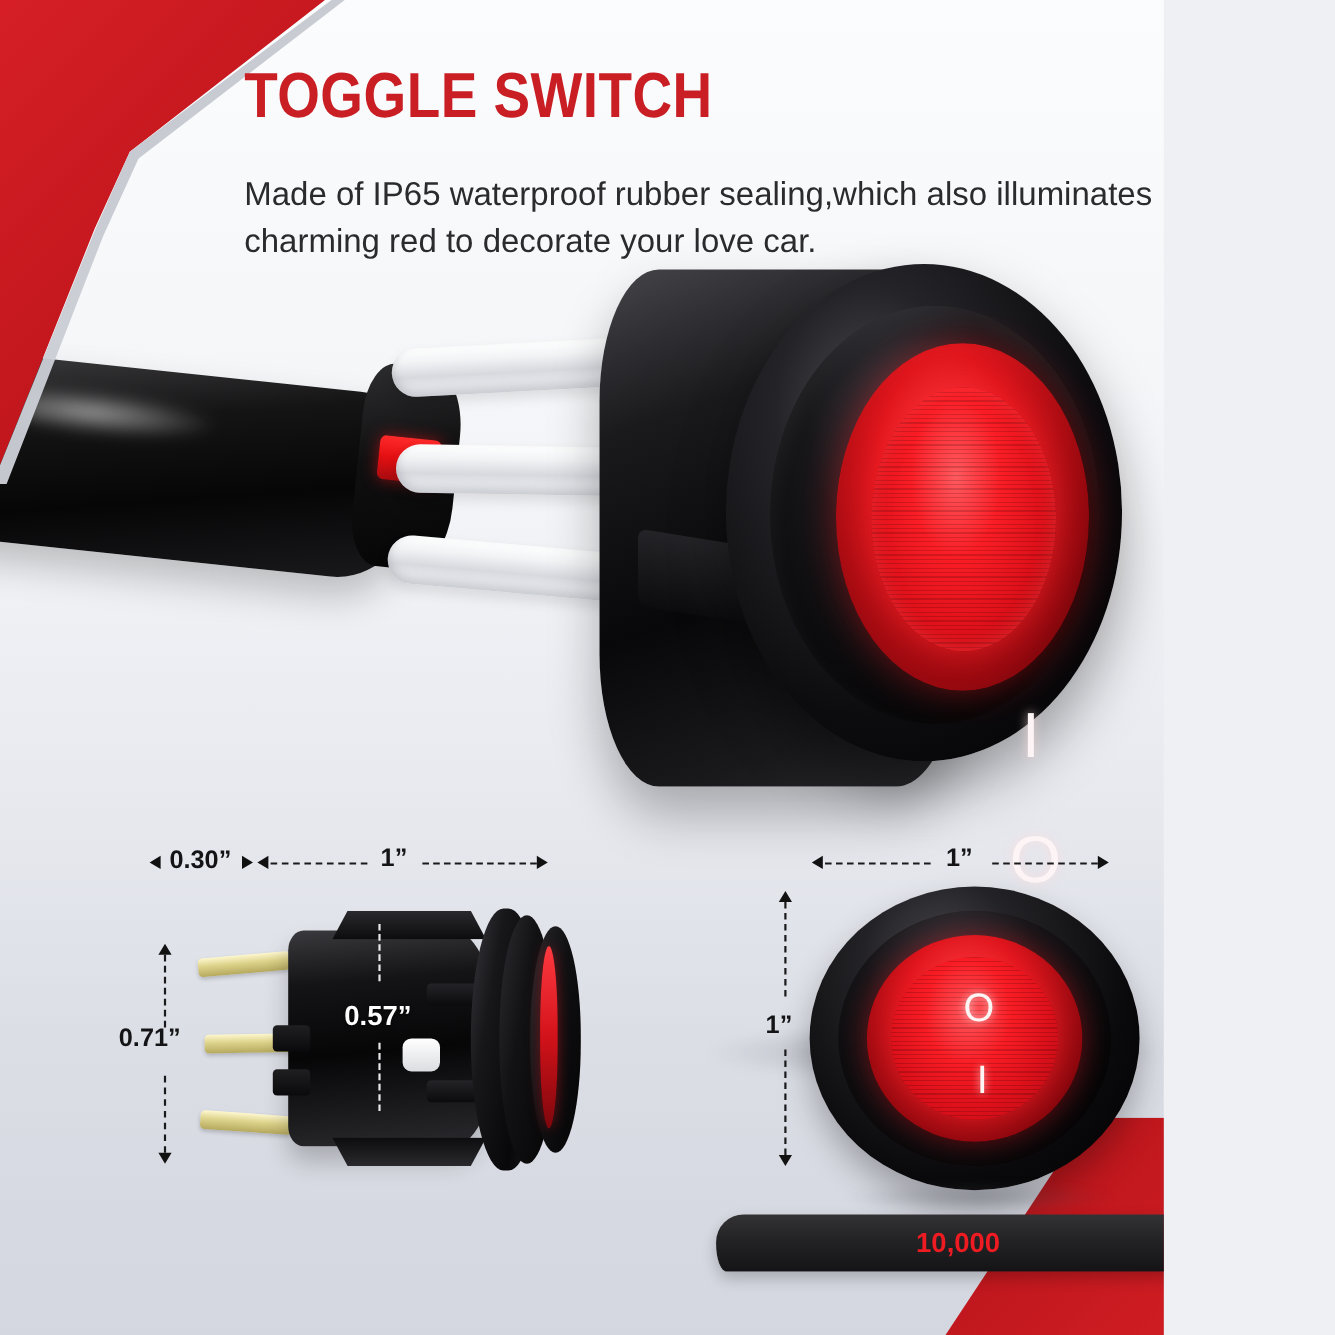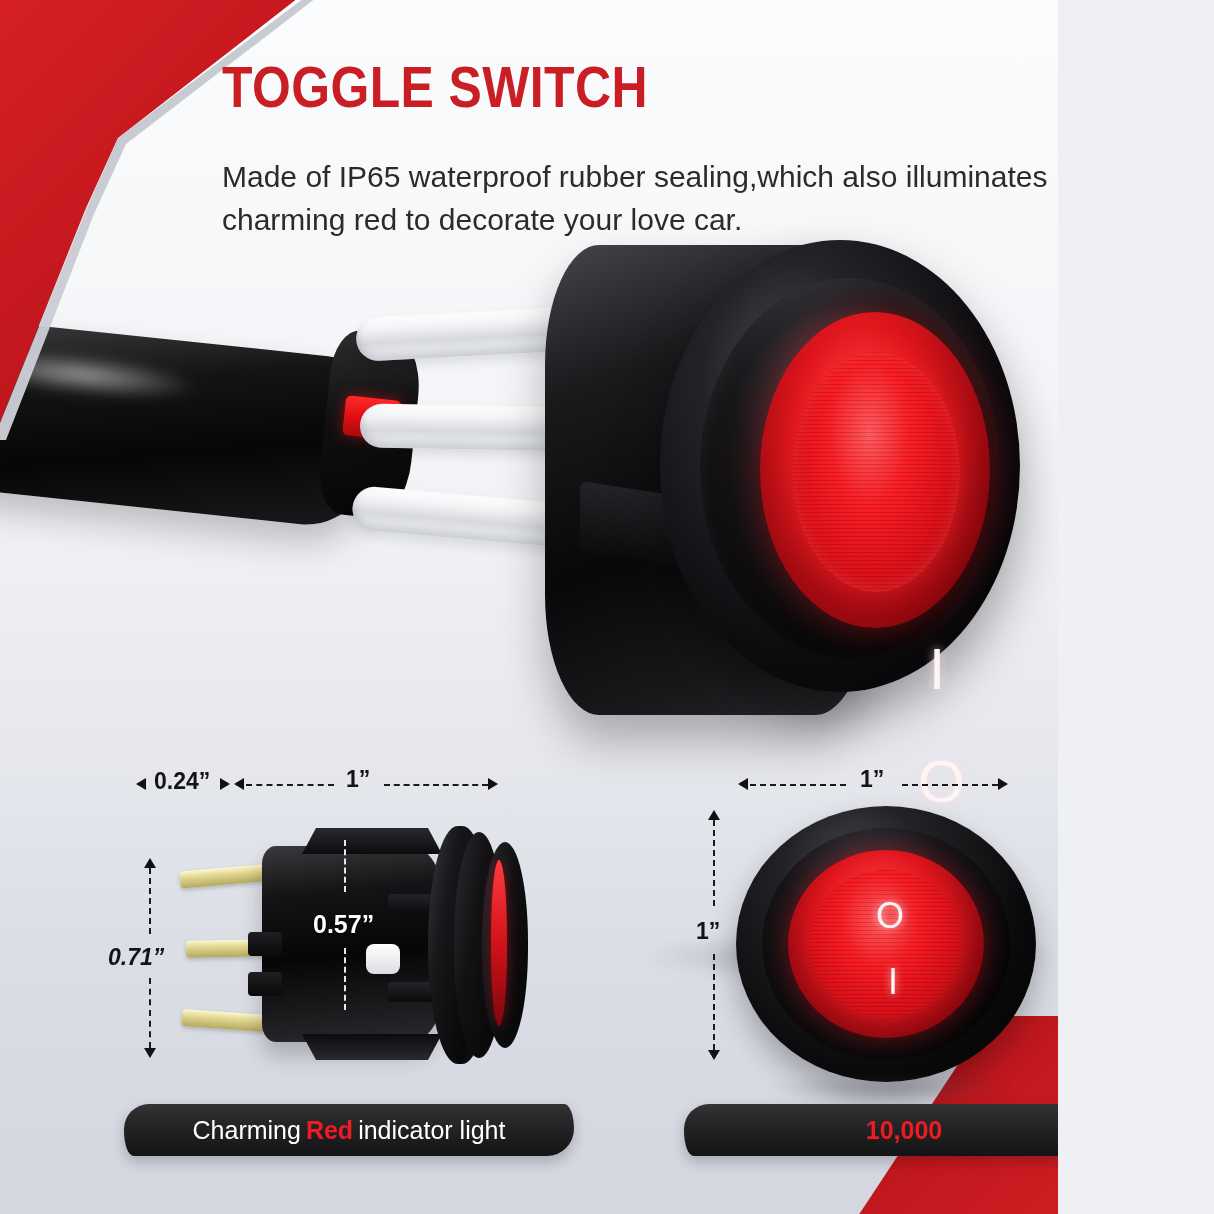--- a/index.html
+++ b/index.html
@@ -252,21 +252,21 @@
     background:linear-gradient(180deg,#333335 0%,#232325 45%,#141416 100%);
     display:flex;align-items:center;justify-content:center;
     color:#ffffff;font-size:25px;white-space:nowrap;
     box-shadow:0 6px 14px rgba(0,0,0,.22);
   }
   .pill-left{
     left:124px;top:1104px;width:450px;
     border-radius:26px 10px 28px 10px/26px 26px 28px 26px;
   }
   .pill-right{
-    left:684px;top:1104px;width:440px;
+    left:651px;top:1104px;width:440px;
     border-radius:26px 10px 28px 10px/26px 26px 28px 26px;
   }
   .pill em{font-style:normal;color:#ee1b22;font-weight:bold;}
   .pill span.reg{padding:0 5px;}
 </style>
 </head>
 <body>
 
 <div id="stage">
 
@@ -294,32 +294,32 @@
     <div class="sw-ring ring-red"></div>
     <div class="sw-ring lens"></div>
     <div class="glyph glyph-i">I</div>
     <div class="glyph glyph-o">O</div>
     <div class="hero-shadow"></div>
   </div>
 
   <div class="panel panel-left">
 
     <div class="arrow arrow-l" style="left:26px;top:16px;"></div>
-    <div class="dim-label" style="position:absolute;left:44px;top:6px;">0.24”</div>
+    <div class="dim-label" style="position:absolute;left:44px;top:6px;">0.30”</div>
     <div class="arrow arrow-r" style="left:110px;top:16px;"></div>
 
     <div class="arrow arrow-l" style="left:124px;top:16px;"></div>
     <div class="dash-h" style="left:136px;top:22px;width:88px;"></div>
     <div class="dim-label" style="position:absolute;left:236px;top:4px;">1”</div>
     <div class="dash-h" style="left:274px;top:22px;width:104px;"></div>
     <div class="arrow arrow-r" style="left:378px;top:16px;"></div>
 
     <div class="arrow arrow-u" style="left:34px;top:96px;"></div>
     <div class="dash-v" style="left:39px;top:106px;height:66px;"></div>
-    <div class="dim-label" style="position:absolute;left:-2px;top:182px;font-style:italic;">0.71”</div>
+    <div class="dim-label" style="position:absolute;left:-2px;top:168px;">0.71”</div>
     <div class="dash-v" style="left:39px;top:216px;height:70px;"></div>
     <div class="arrow arrow-d" style="left:34px;top:286px;"></div>
 
     <div class="sv-wrap">
       <div class="sv-pin p1"></div>
       <div class="sv-pin p2"></div>
       <div class="sv-pin p3"></div>
       <div class="sv-barrel"></div>
       <div class="sv-clip"></div>
       <div class="sv-clip2"></div>
@@ -357,23 +357,18 @@
       <div class="fv-ring1"></div>
       <div class="fv-ring2"></div>
       <div class="fv-red"></div>
       <div class="fv-lens"></div>
       <div class="fv-glyph fv-o">O</div>
       <div class="fv-glyph fv-i">I</div>
       <div class="fv-shadow"></div>
     </div>
   </div>
 
-  <div class="pill pill-left">
-    <span class="reg">Charming</span>
-      <em>Red</em>
-      <span class="reg">indicator light</span>
-  </div>
 
   <div class="pill pill-right">
     <em>10,000</em>
   </div>
 
 </div>
 
 </body></html>

